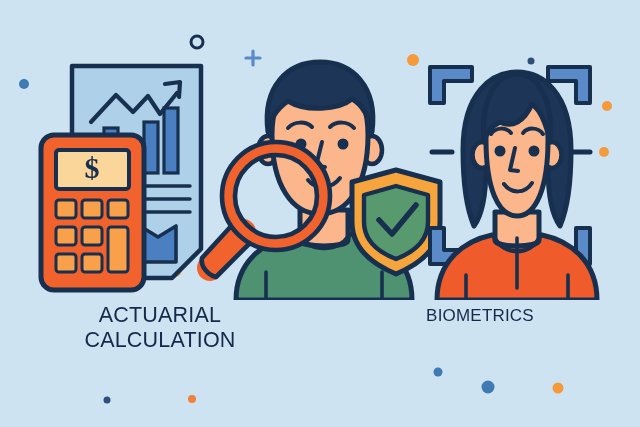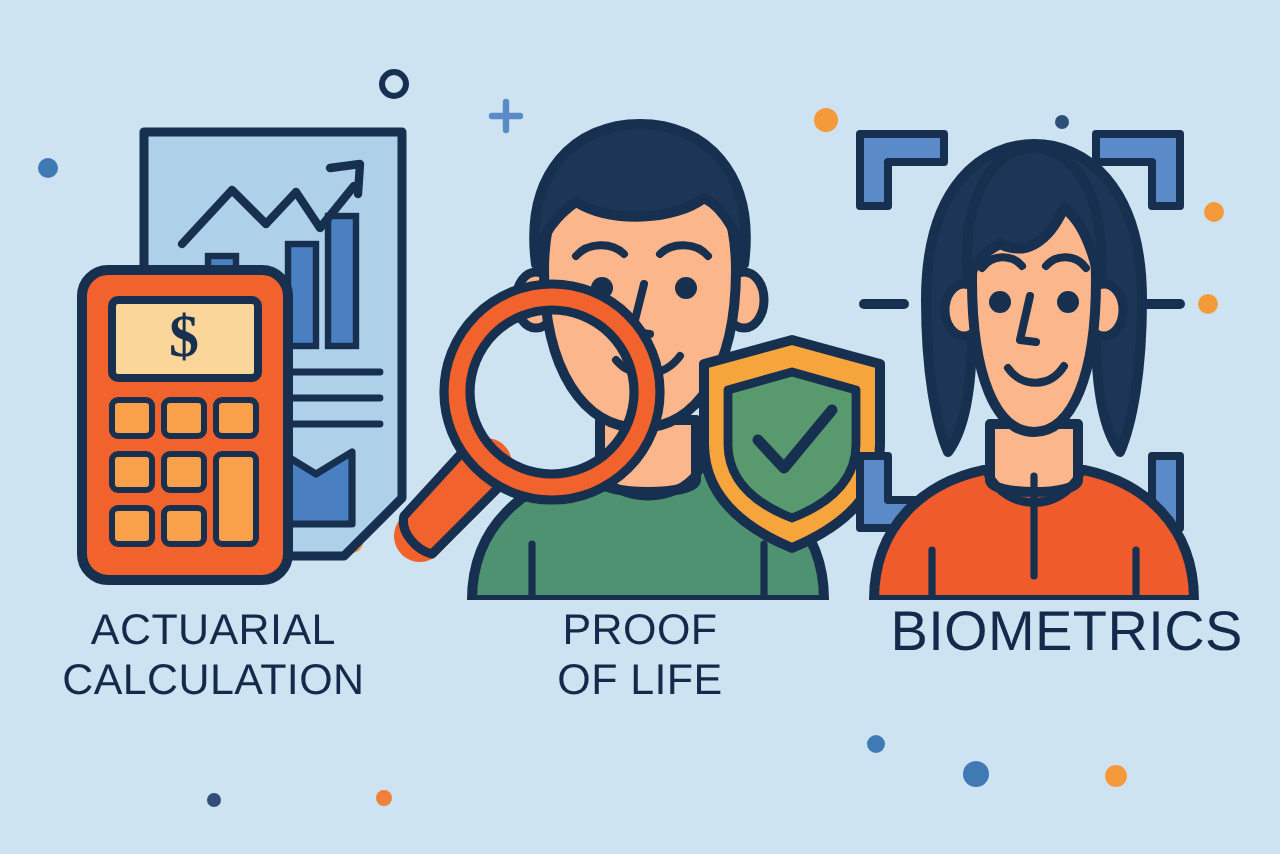--- a/index.html
+++ b/index.html
@@ -41,21 +41,21 @@
     font-family: "Liberation Sans", sans-serif;
     font-weight: normal;
     font-size: 21.5px;
     line-height: 25px;
     letter-spacing: 0.2px;
     color: #132a4a;
     white-space: pre-line;
   }
   .cell-1 .label-text { font-size: 21.5px; }
   .cell-2 .label-text { font-size: 21.5px; }
-  .cell-3 .label-text { font-size: 28px; }
+  .cell-3 .label-text { font-size: 17px; }
 </style>
 </head>
 <body>
 
 <div id="stage">
 
   <svg id="art" viewBox="0 0 640 427" xmlns="http://www.w3.org/2000/svg">
 
     <rect x="0" y="0" width="640" height="427" fill="#cde3f1"></rect>
 
@@ -224,22 +224,18 @@
       <circle cx="488" cy="387" r="6.5" fill="#3f7ab5"></circle>
       <circle cx="558" cy="388" r="5.5" fill="#f59a3a"></circle>
     </g>
   </svg>
 
   <div class="labels">
     <div class="label-cell cell-1">
       <div class="label-text">ACTUARIAL
 CALCULATION</div>
     </div>
-    <div class="label-cell cell-2">
-      <div class="label-text">PROOF
-OF LIFE</div>
-    </div>
     <div class="label-cell cell-3">
       <div class="label-text">BIOMETRICS</div>
     </div>
   </div>
 
 </div>
 
 </body></html>

